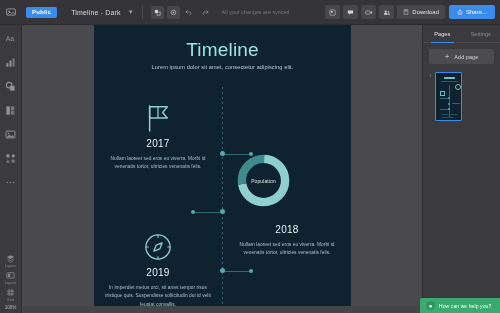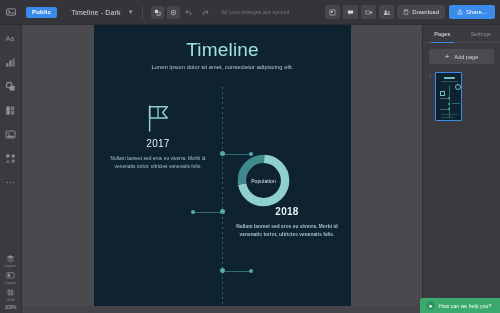--- a/index.html
+++ b/index.html
@@ -442,25 +442,36 @@
       <div class="donut-wrap">
         <svg width="57" height="57" viewBox="0 0 42 42">
 
           <circle cx="21" cy="21" r="15.9155" fill="transparent" stroke="#8fd0cc" stroke-width="6.2" stroke-dasharray="72 28" stroke-dashoffset="25"></circle>
 
           <circle cx="21" cy="21" r="15.9155" fill="transparent" stroke="#3f8a8c" stroke-width="6.2" stroke-dasharray="28 72" stroke-dashoffset="-47"></circle>
         </svg>
         <div class="donut-label">Population</div>
       </div>
 
-      <div class="event" style="left:137px; top:181px;font-weight:bold;">
+      <div class="event" style="left:137px; top:199px;">
         <div class="ev-year">2018</div>
         <div class="ev-body">Nullam laoreet sed eros eu viverra. Morbi id venenatis tortor, ultricies venenatis felis.</div>
       </div>
 
+      <div class="event" style="left:8px; top:205px;">
+        <div class="ev-icon">
+          <svg width="28" height="28" viewBox="0 0 30 30">
+            <circle cx="15" cy="15" r="13" fill="none" stroke="#8fd0cc" stroke-width="1.4"></circle>
+            <path d="M19.5 10.5 L13 13 L10.5 19.5 L17 17 z" fill="none" stroke="#8fd0cc" stroke-width="1.4" stroke-linejoin="round"></path>
+            <path d="M15 2 V5 M15 25 V28 M2 15 H5 M25 15 H28" stroke="#8fd0cc" stroke-width="1.2"></path>
+          </svg>
+        </div>
+        <div class="ev-year">2019</div>
+        <div class="ev-body">In imperdiet metus orci, sit amet tempor risus tristique quis. Suspendisse sollicitudin dui id velit feugiat convallis.</div>
+      </div>
 
     </div>
   </div>
 
   <div id="canvas-scroll"></div>
 
   <div id="rightpanel">
     <div class="rp-tabs">
       <div class="rp-tab active">Pages</div>
       <div class="rp-tab">Settings</div>

